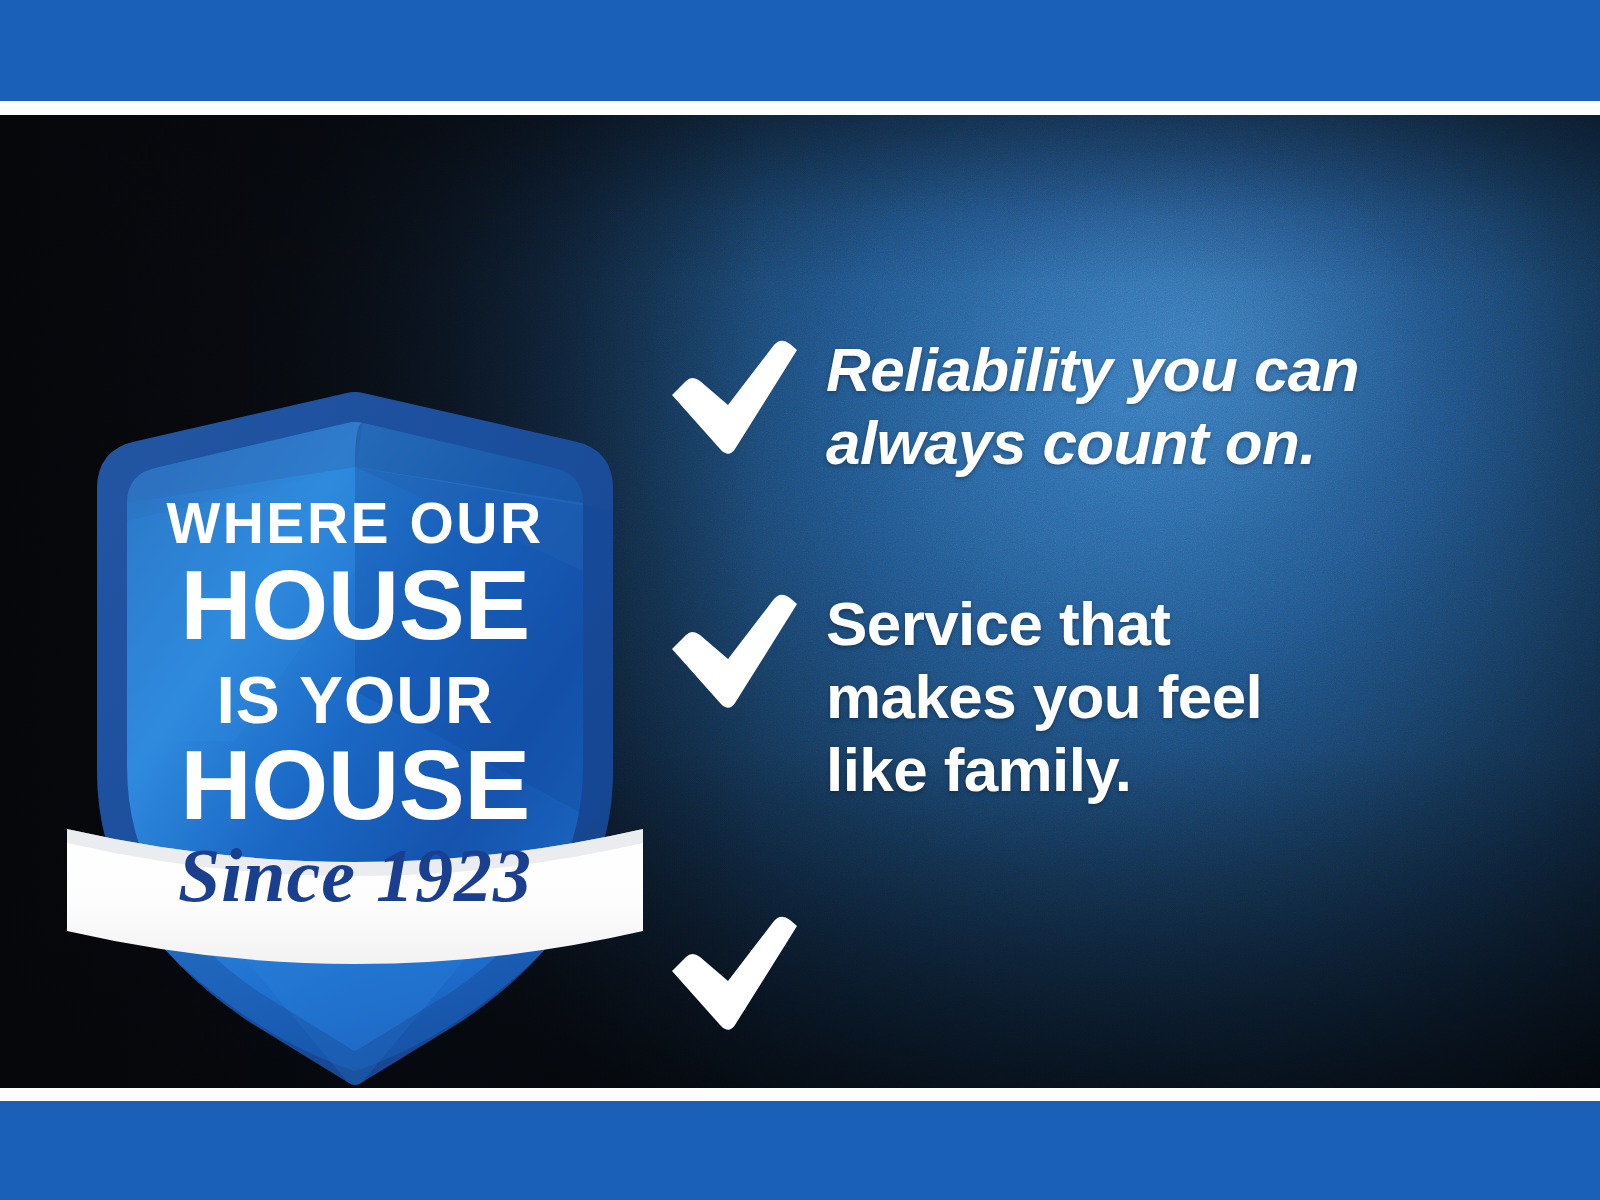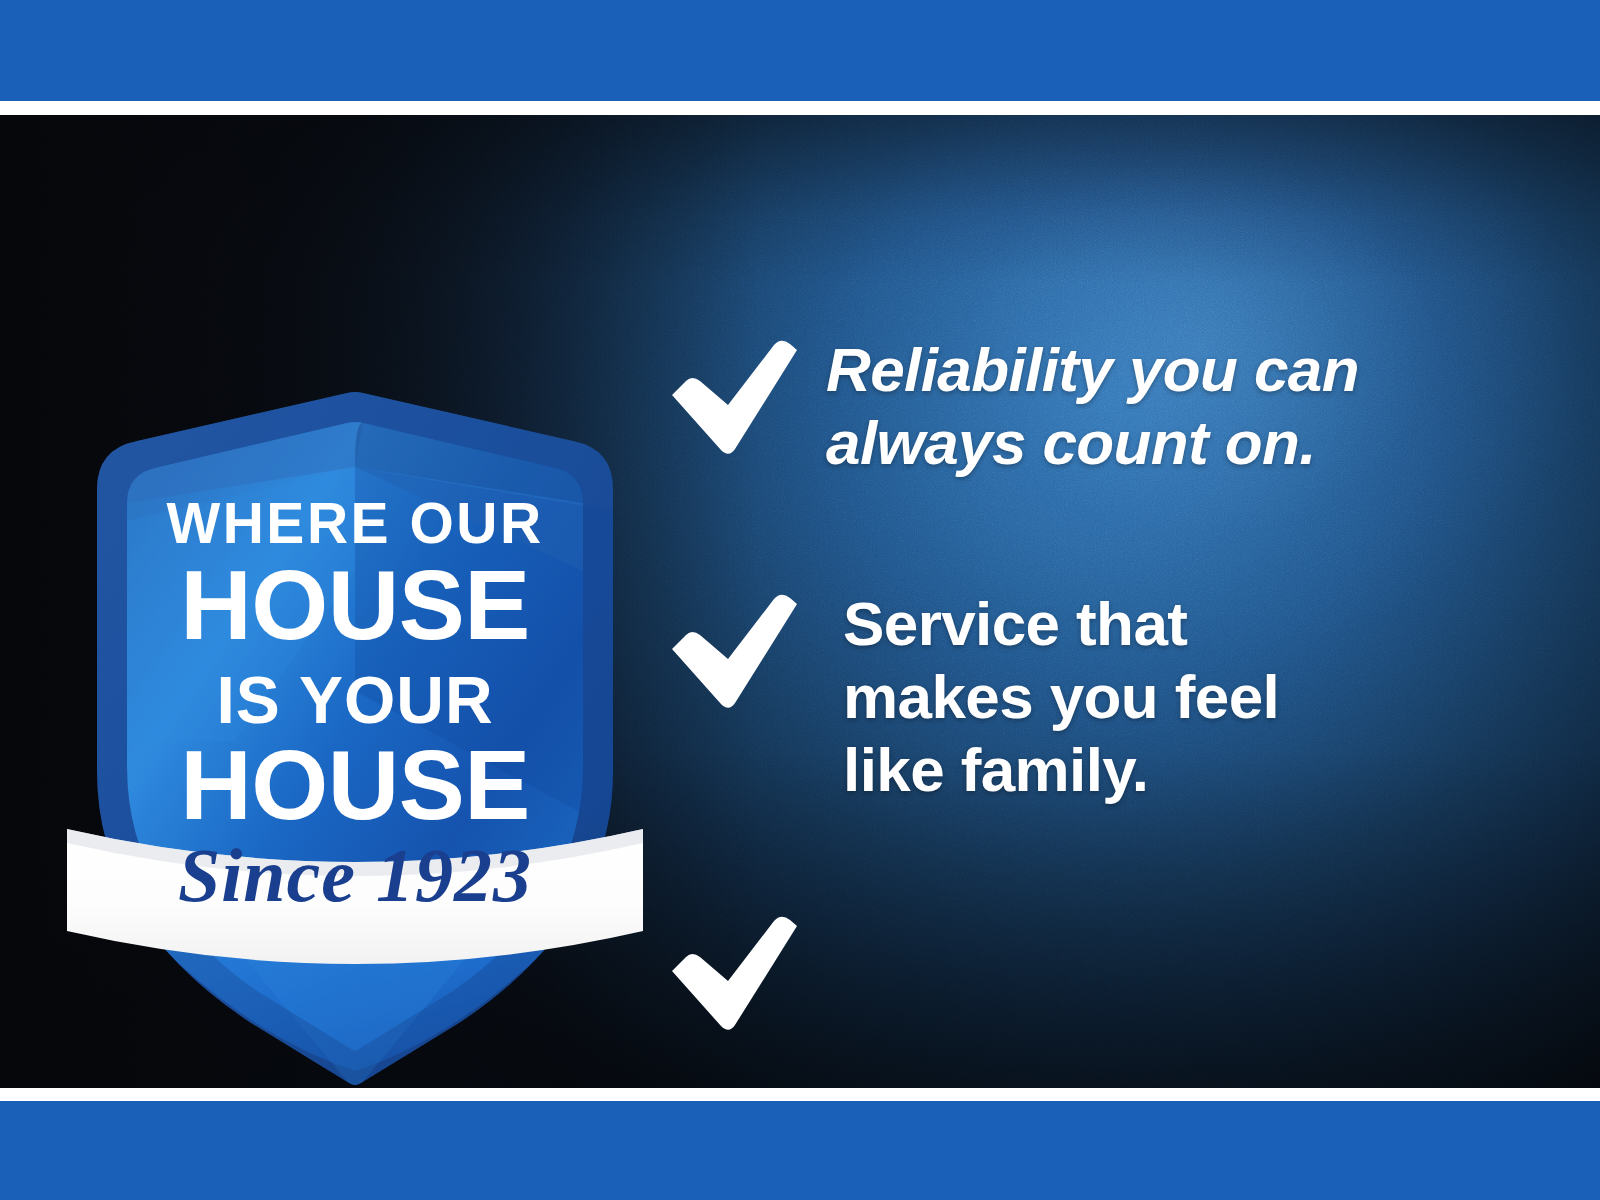--- a/index.html
+++ b/index.html
@@ -144,21 +144,21 @@
     width: 890px;
     height: 940px;
   }
   .bullet {
     position: absolute;
     left: 0;
     display: flex;
     align-items: flex-start;
   }
   #bullet-0 { top: 98px; }
-  #bullet-1 { top: 352px; gap: 17px; }
+  #bullet-1 { top: 352px; }
   #bullet-2 { top: 674px; }
 
   .check-wrap {
     width: 160px;
     flex: 0 0 160px;
     padding-top: 6px;
   }
   .check-wrap svg { display: block; }
 
   .bullet-text {

